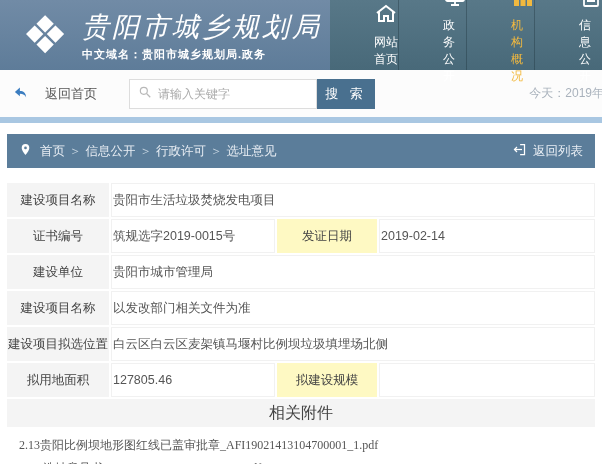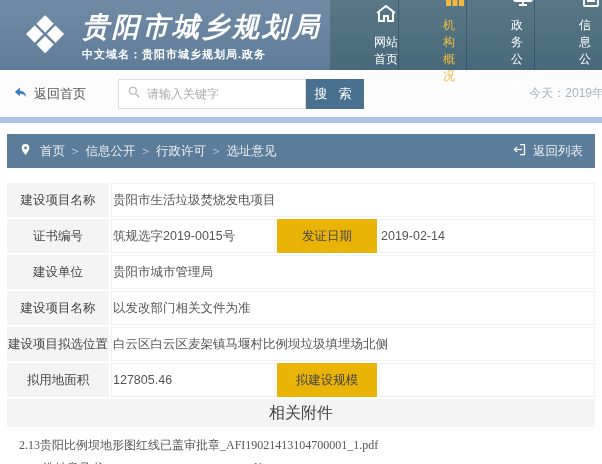--- a/index.html
+++ b/index.html
@@ -5,36 +5,36 @@
   * { margin:0; padding:0; box-sizing:border-box; }
   html,body { width:602px; height:464px; overflow:hidden; background:#fff;
     font-family:"Liberation Sans", sans-serif; }
 
   
   .header { display:flex; height:70px; }
   .header-left { flex:1; background:linear-gradient(180deg,#718ba6,#5e7c99);
     display:flex; align-items:center; padding-left:16px; }
   .logo { color:#fff; font-size:52px; line-height:58px; width:58px; text-align:center; }
   .title-block { margin-left:8px; color:#fff; }
-  .site-title { font-family:"Liberation Serif", serif; font-style:italic; font-weight:bold;
+  .site-title { font-family:"Liberation Serif", serif; font-style:italic; font-weight:normal;
     font-size:27px; letter-spacing:3px; white-space:nowrap; }
   .site-subtitle { font-size:11px; font-weight:bold; margin-top:2px; letter-spacing:1px; }
   .nav { width:272px; display:flex; background:#4a6b7c; }
   .nav-tab { width:68px; display:flex; flex-direction:column; align-items:center;
     justify-content:center; gap:5px; color:#fff; font-size:12px; cursor:pointer;
     background:linear-gradient(180deg,#587888,#486979);
     border-left:1px solid rgba(25,45,55,.35);padding-left:44px; }
   .nav-tab:first-child { border-left:none; }
   .nav-tab svg { width:24px; height:24px; }
   .nav-tab.active { color:#f2b93f; }
 
   
   .toolbar { height:47px; background:#fcfcfc; display:flex; align-items:center;
     padding:0 12px; }
-  .back-home { display:flex; align-items:center; gap:5px; color:#555; font-size:13px;
+  .back-home { display:flex; align-items:center; gap:16px; color:#555; font-size:13px;
     cursor:pointer; }
   .search-box { margin-left:32px; width:188px; height:30px; background:#fff;
     border:1px solid #ddd; display:flex; align-items:center; padding:0 8px; gap:6px; }
   .search-box input { border:none; outline:none; flex:1; font-size:12px; color:#a16207;
     font-family:"Liberation Sans", sans-serif; background:transparent; min-width:0; }
   .search-box input::placeholder { color:#aaa; }
   .search-btn { width:58px; height:30px; background:#49708f; color:#fff; border:none;
     font-size:13px; letter-spacing:4px; cursor:pointer; font-family:"Liberation Sans", sans-serif; }
   .today { margin-left:auto; color:#a9b2bc; font-size:12px; white-space:nowrap;
     margin-right:-14px; }
@@ -45,21 +45,21 @@
     align-items:center; padding:0 12px; color:#e9eef4; font-size:12.5px; }
   .breadcrumb .crumb { cursor:pointer; margin:0 2px; }
   .breadcrumb .sep { color:#c3d2df; margin:0 2px; }
   .crumb-right { margin-left:auto; display:flex; align-items:center; gap:6px; cursor:pointer; }
 
   
   .detail { margin:15px 7px 0; }
   .trow { display:flex; gap:2px; margin-bottom:2px; }
   .cell { height:34px; display:flex; align-items:center; font-size:12.5px; }
   .cell-label { width:102px; background:#f4f4f4; justify-content:center; color:#444; flex-shrink:0; }
-  .cell-label2 { width:100px; background:#eab308; justify-content:center; color:#444; flex-shrink:0; }
+  .cell-label2 { width:100px; background:#fef9c3; justify-content:center; color:#444; flex-shrink:0; }
   .cell-value { flex:1; background:#fff; border:1px solid #f1f1f1; padding-left:1px; color:#555; }
   .cell-value2 { width:216px; flex:none; }
   .attach-header { height:28px; background:#f4f4f4; display:flex; align-items:center;
     justify-content:center; font-size:16px; color:#444; margin-bottom:2px; }
   .attachments { background:#fff; padding:5px 12px 0; }
   .attach-item { font-family:"Liberation Serif", serif; font-size:12px; color:#555;
     line-height:23px; cursor:pointer; white-space:nowrap; }
 </style>
 </head>
 <body>
@@ -75,40 +75,40 @@
   <div class="nav">
     <div class="nav-tab">
       <span>
         <svg viewBox="0 0 24 24" fill="none" stroke="currentColor" stroke-width="2">
           <path d="M3 11 L12 4 L21 11"></path>
             <path d="M5 10v9h5v-5h4v5h5v-9"></path>
         </svg>
       </span>
       <span>网站首页</span>
     </div>
-    <div class="nav-tab active">
-      <span>
-        <svg viewBox="0 0 24 24" fill="currentColor">
-          <rect x="3" y="4" width="5" height="17"></rect>
-            <rect x="9.5" y="3" width="5" height="18"></rect>
-            <rect x="16" y="4" width="5" height="17"></rect>
-        </svg>
-      </span>
-      <span>机构概况</span>
-    </div>
     <div class="nav-tab">
       <span>
         <svg viewBox="0 0 24 24" fill="none" stroke="currentColor" stroke-width="1.8">
           <rect x="3" y="4" width="18" height="12" rx="1.5"></rect>
             <path d="M7 8h7M7 11h5"></path>
           <circle cx="16.5" cy="11.5" r="1.5"></circle>
             <path d="M12 16v3M8 20h8"></path>
         </svg>
       </span>
       <span>政务公开</span>
+    </div>
+    <div class="nav-tab active">
+      <span>
+        <svg viewBox="0 0 24 24" fill="currentColor">
+          <rect x="3" y="4" width="5" height="17"></rect>
+            <rect x="9.5" y="3" width="5" height="18"></rect>
+            <rect x="16" y="4" width="5" height="17"></rect>
+        </svg>
+      </span>
+      <span>机构概况</span>
     </div>
     <div class="nav-tab">
       <span>
         <svg viewBox="0 0 24 24" fill="none" stroke="currentColor" stroke-width="1.8">
           <rect x="5" y="3" width="14" height="18" rx="1"></rect>
             <path d="M8 8h8M8 12h8M8 16h8"></path>
         </svg>
       </span>
       <span>信息公开</span>
     </div>

